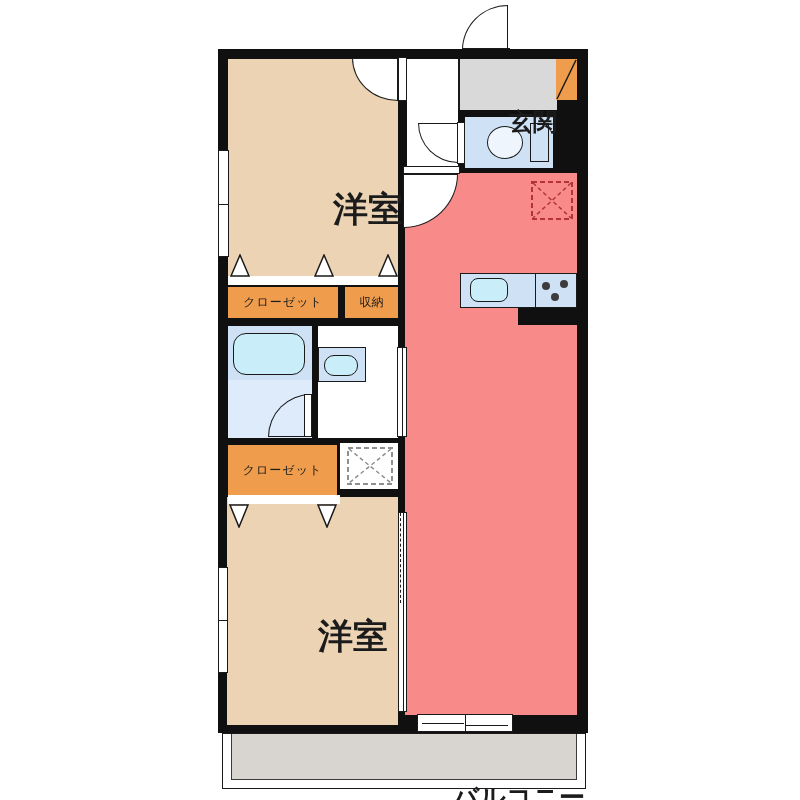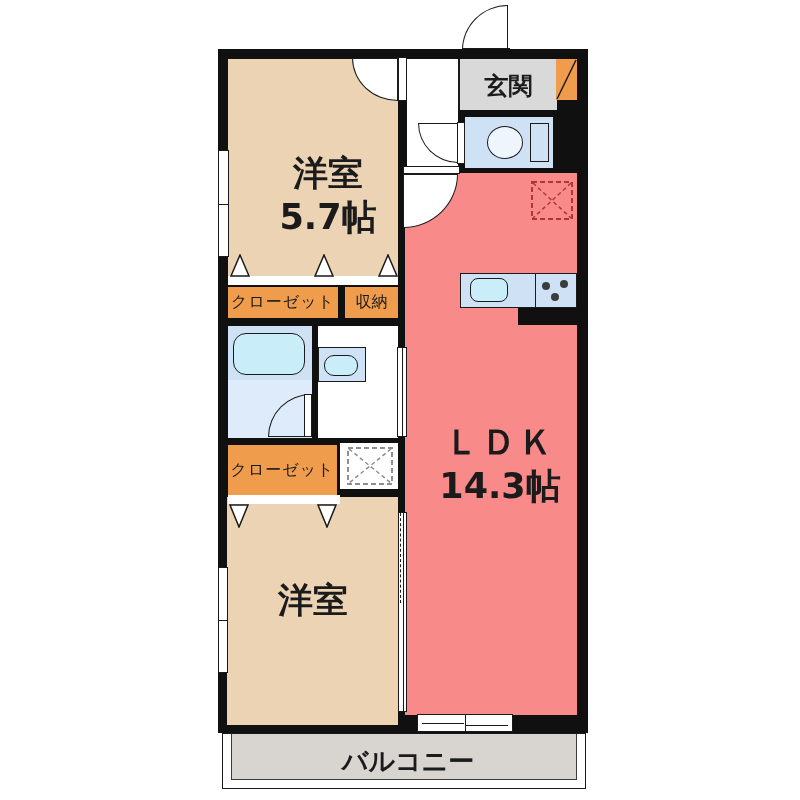--- a/index.html
+++ b/index.html
@@ -12,24 +12,24 @@
   
   #plan{left:218px;top:49px;width:370px;height:684px;background:var(--c-wall,#101010);}
   .room{position:absolute;}
   .beige{background:var(--c-bedroom,#ecd3b4);}
   .pink{background:var(--c-ldk,#f98a8a);}
   .gray{background:var(--c-genkan_floor,#d9d9d9);}
   .white{background:#ffffff;}
   .wet{background:var(--c-wet_area,#cfe2f5);}
   .wetlight{background:var(--c-wet_area_light,#ddebfb);}
   .orangebox{background:var(--c-closet_label,#ef9d4d);display:flex;align-items:center;justify-content:center;}
-  .label{position:absolute;font-weight:bold;text-align:center;line-height:1.25;}
+  .label{position:absolute;font-weight:bold;text-align:right;line-height:1.25;margin-top:36px;}
   .big{font-size:35px;}
   .mid{font-size:24px;}
-  .small{font-size:16px;letter-spacing:1px;}
+  .small{font-size:12px;letter-spacing:1px;}
   .disc{position:absolute;background:#fff;border:1.5px solid #1a1a1a;box-sizing:border-box;}
   .disc.tl{border-radius:100% 0 0 0;}
   .disc.bl{border-radius:0 0 0 100%;}
   .disc.br{border-radius:0 0 100% 0;}
   .leaf{position:absolute;background:#fff;border:1px solid #1a1a1a;box-sizing:border-box;}
   .window{position:absolute;background:#fff;border:1px solid #1a1a1a;box-sizing:border-box;}
   .window .mullion{position:absolute;left:0;right:0;top:50%;height:1px;background:#1a1a1a;}
   .fixture{position:absolute;border:1.5px solid #1a1a1a;box-sizing:border-box;}
   .cyan{background:var(--c-fixture_cyan,#c9eef9);}
   .dot{position:absolute;width:8px;height:8px;border-radius:50%;background:#3c3c3c;}
@@ -167,27 +167,22 @@
         <div class="mullion"></div>
       </div>
 
     <div class="slide" style="left:180px;top:463px;width:9px;height:200px;">
       <div class="rail"></div>
       <div style="position:absolute;left:1px;top:0;height:90px;width:0;border-left:1px dashed #1a1a1a;"></div>
     </div>
 
     <div class="label big" style="left:35px;top:103px;width:150px;">
       <div>洋室</div>
-      <div>5.7帖</div>
     </div>
     <div class="label mid" style="left:242px;top:22px;width:97px;">玄関</div>
-    <div class="label big" style="left:192px;top:372px;width:180px;">
-      <div style="letter-spacing:2px;">ＬＤＫ</div>
-      <div>14.3帖</div>
-    </div>
     <div class="label big" style="left:20px;top:530px;width:150px;">
       <div>洋室</div>
     </div>
   </div>
 
   <div class="abs" id="balcony-outer">
     <div id="balcony-inner"></div>
     <div class="label" style="left:8px;right:0;top:11px;font-size:26px;">バルコニー</div>
   </div>
 

